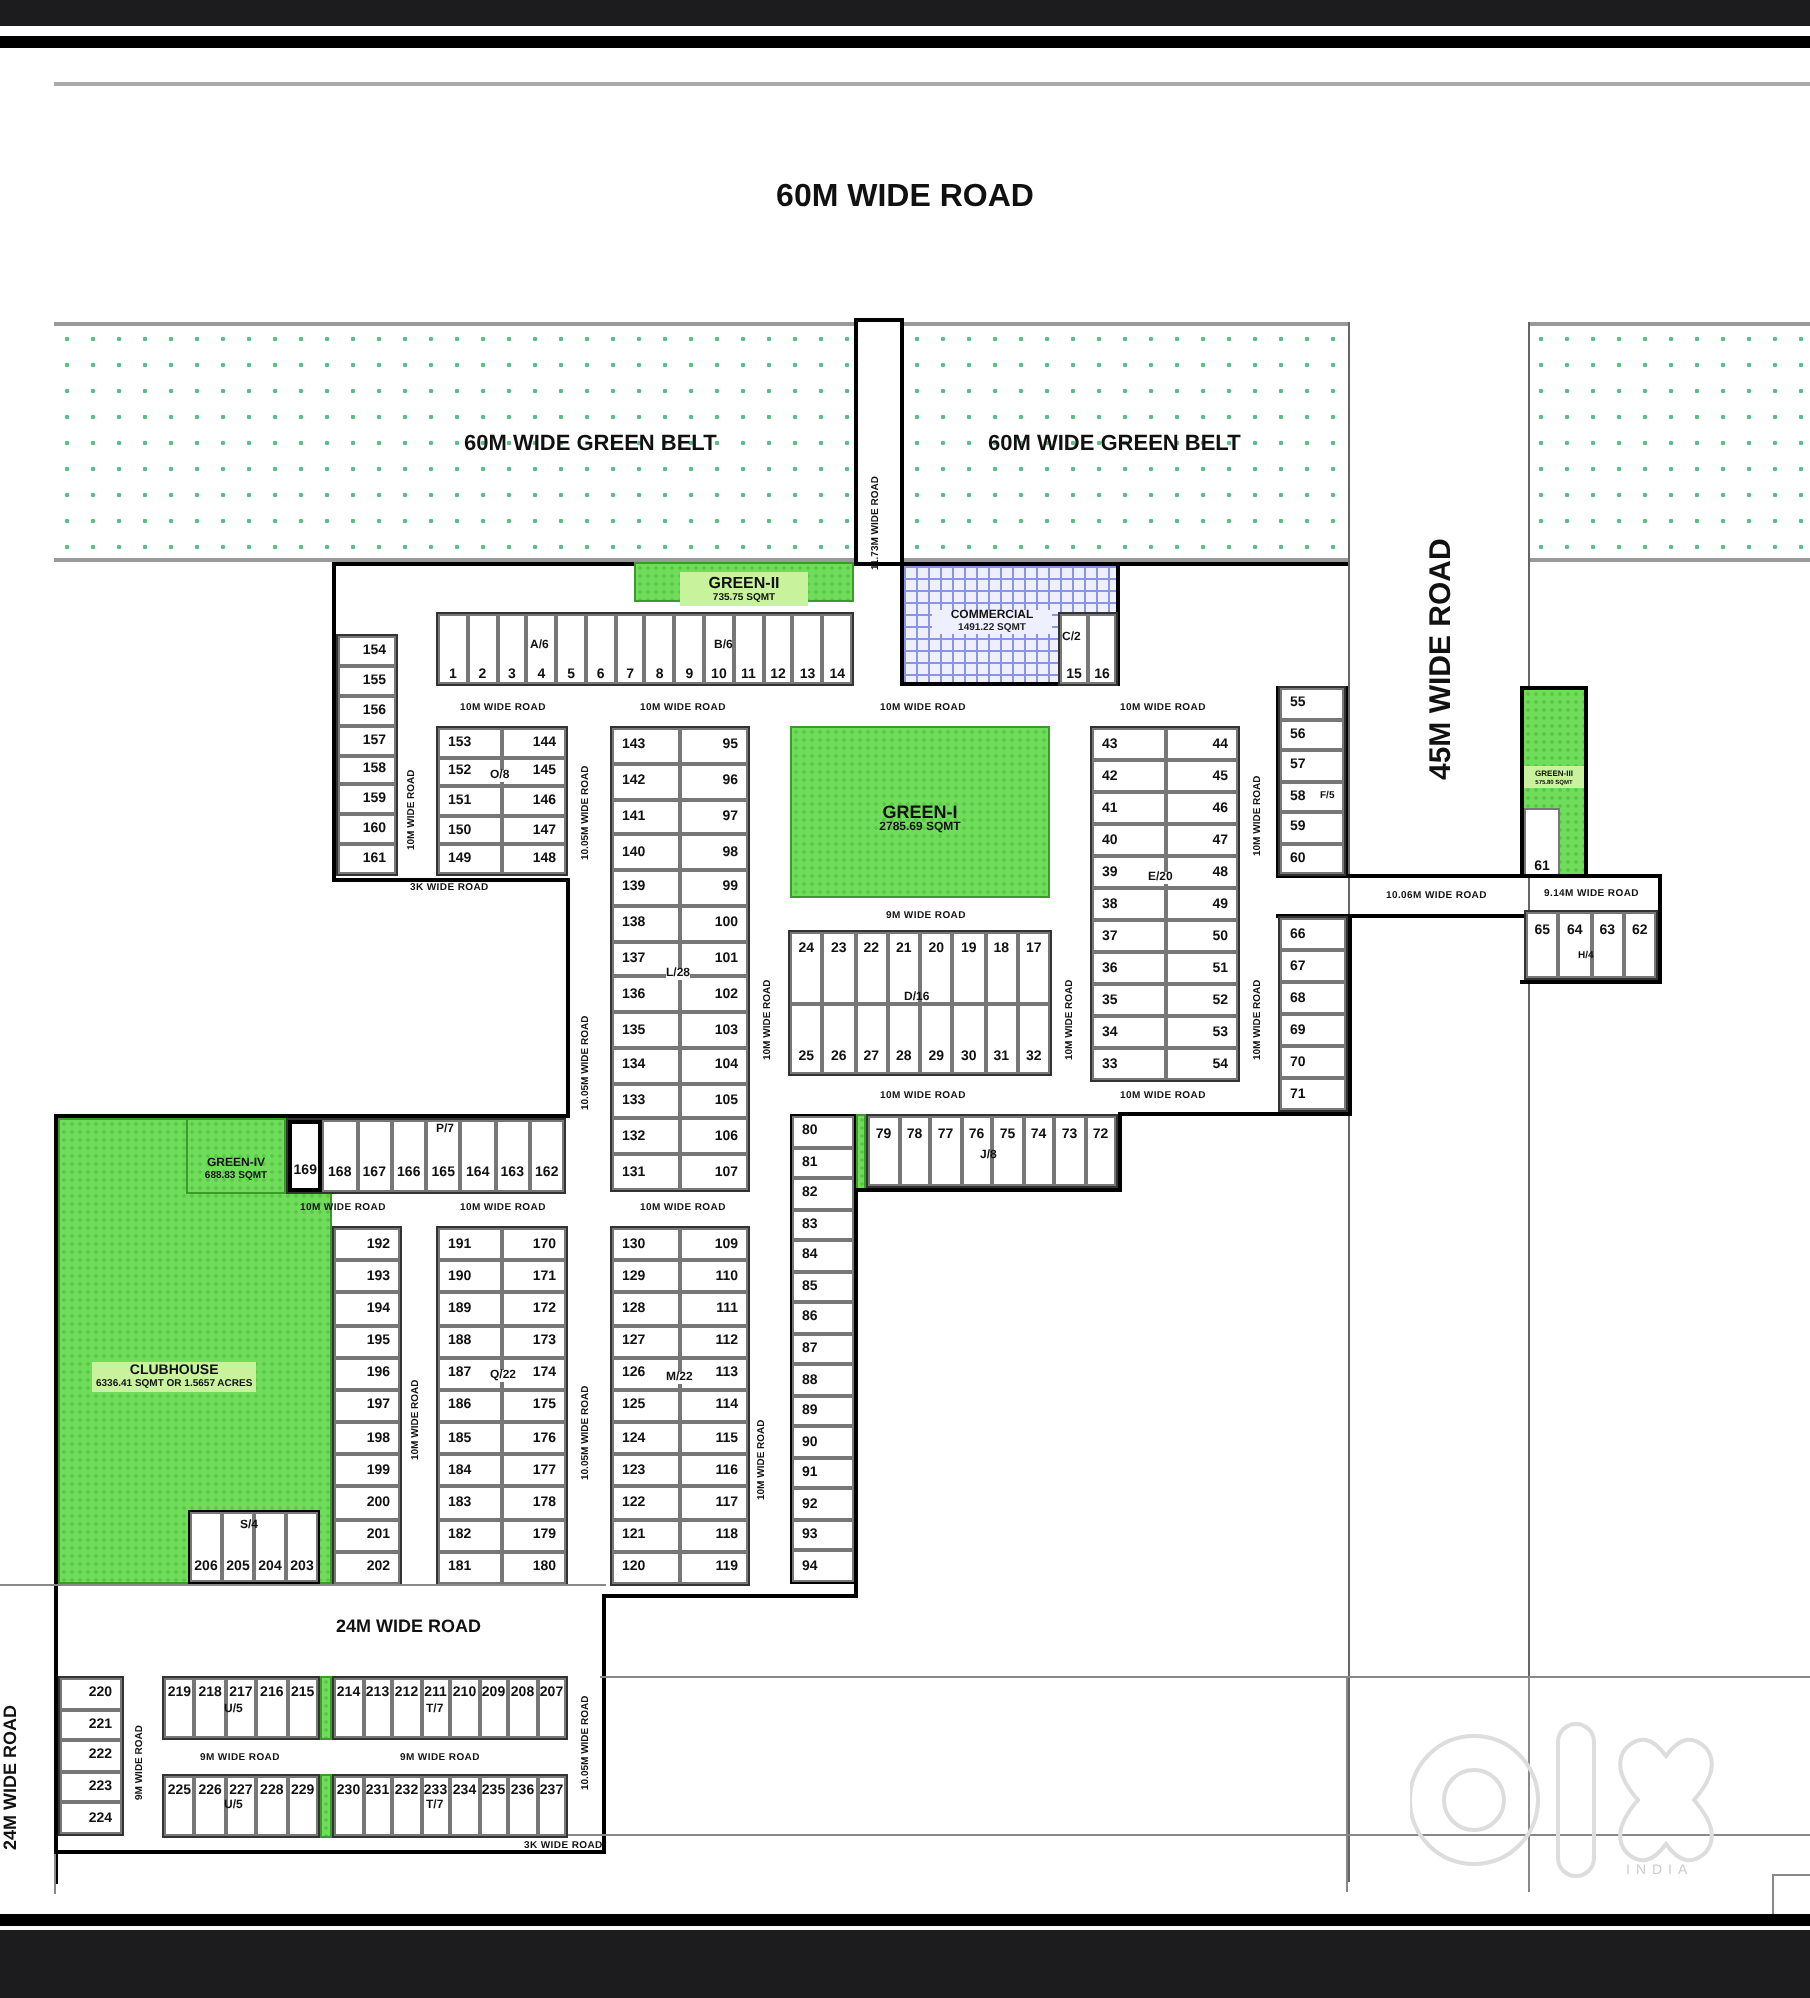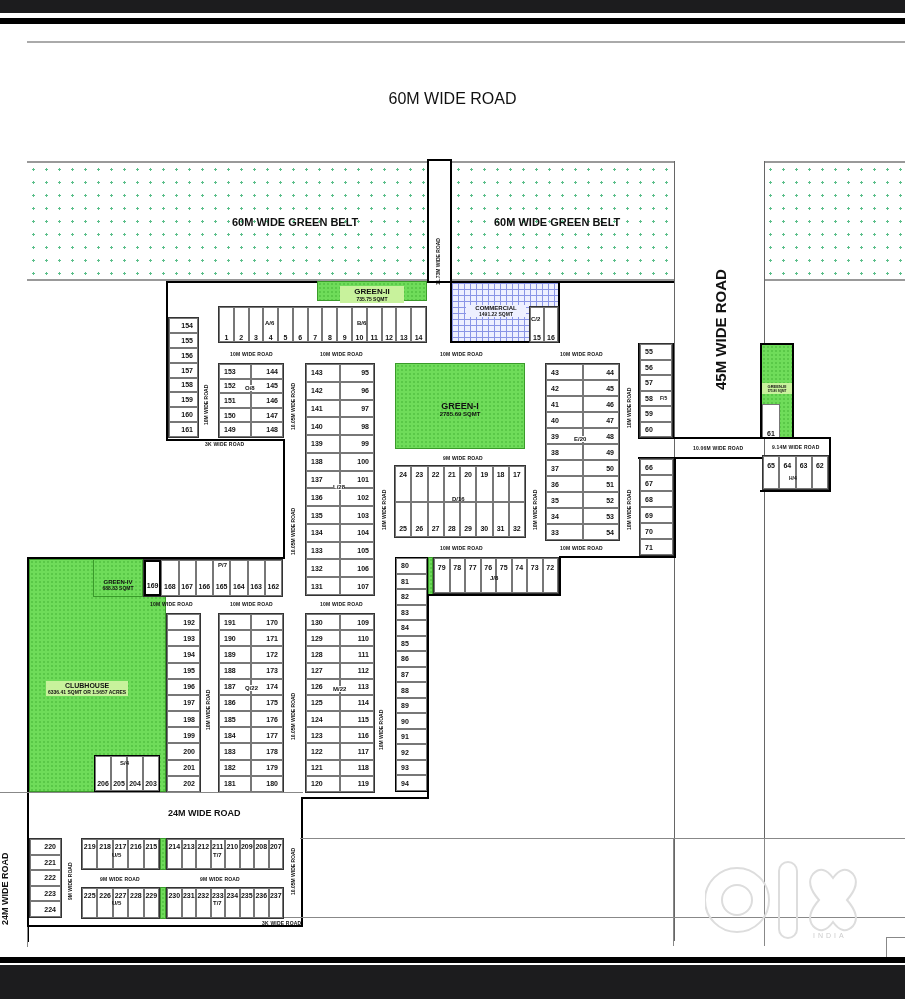--- a/index.html
+++ b/index.html
@@ -3,21 +3,21 @@
 <meta charset="utf-8">
 <style>
   html,body{margin:0;padding:0;}
   body{width:905px;height:999px;position:relative;background:#fff;overflow:hidden;font-family:"Liberation Sans",sans-serif;color:#111;}
   .abs{position:absolute;box-sizing:border-box;}
   .topbar{left:0;top:0;width:905px;height:13px;background:#1c1c1e;}
   .topline{left:0;top:18px;width:905px;height:6px;background:#000;}
   .botbar{left:0;top:965px;width:905px;height:34px;background:#1c1c1e;}
   .botline{left:0;top:957px;width:905px;height:6px;background:#000;}
   .hr{left:27px;top:41px;width:878px;height:2px;background:#aaa;}
-  .title{left:0;top:90px;width:905px;text-align:center;font-weight:normal;font-size:16px;}
+  .title{left:0;top:90px;width:905px;text-align:center;font-weight:bold;font-size:16px;}
   .belt{border-top:2px solid #999;border-bottom:2px solid #999;
         background-image:radial-gradient(circle,#5bbf8a 1px,transparent 1.3px);background-size:13px 13px;background-color:#fff;}
   .beltlabel{font-weight:bold;font-size:11px;white-space:nowrap;}
   .green{background-color:#6fdc5a;background-image:radial-gradient(circle,#5ac848 0.8px,transparent 1px);background-size:4px 4px;border:1px solid #3a9a2a;}
   .glabel{font-weight:bold;font-size:8px;text-align:center;background:#c8f29c;padding:1px 2px;white-space:nowrap;}
   .glabel small{display:block;font-size:5px;font-weight:bold;}
   .commercial{background-color:#eef0ff;background-image:linear-gradient(#8a95e6 1px,transparent 1px),linear-gradient(90deg,#8a95e6 1px,transparent 1px);background-size:6px 6px;border:2px solid #000;}
   .bold{border:2px solid #000;}
   .road{font-size:5px;font-weight:bold;white-space:nowrap;letter-spacing:0.2px;}
   .vroad{font-size:5px;font-weight:bold;white-space:nowrap;transform:rotate(-90deg);transform-origin:left top;}

